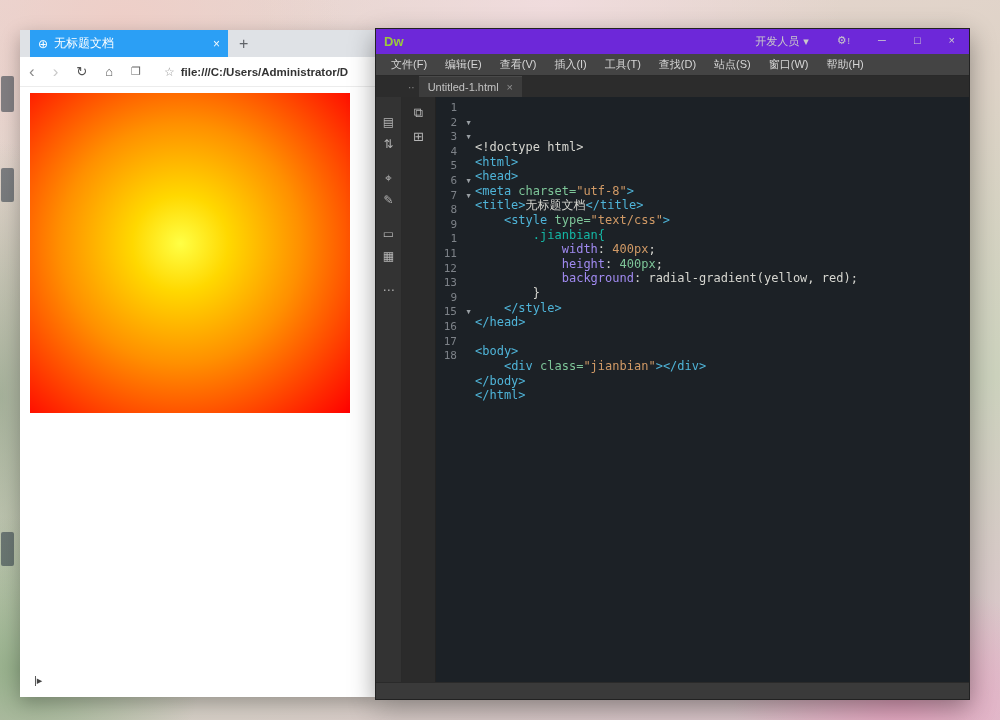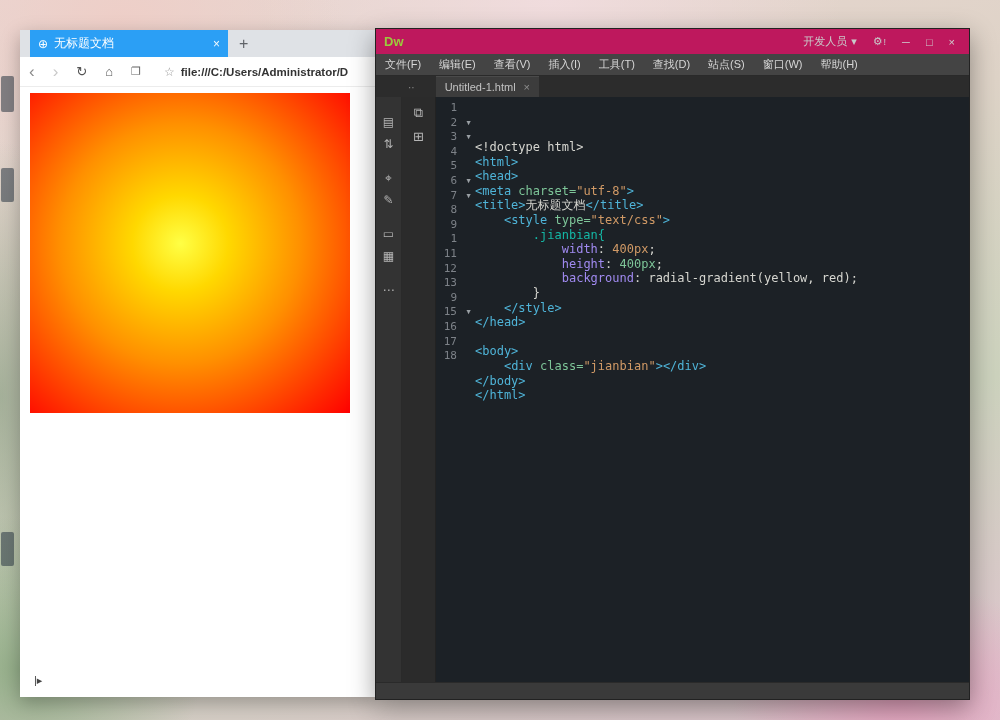--- a/index.html
+++ b/index.html
@@ -39,33 +39,33 @@
   .star { color:#9a9a9a; font-size:12px; padding:0 6px 0 14px; }
   .addr { font-size:11.5px; color:#333; white-space:nowrap; overflow:hidden; flex:1;font-weight:bold; }
   .b-content { position:relative; height:610px; background:#fff; }
   .grad { position:absolute; left:10px; top:6px; width:320px; height:320px;
           background:radial-gradient(circle at 47% 47%, #ffff45 0%, #ffd800 20%, #ff9000 50%, #ff2a00 85%, #ff0000 100%); }
   .toggle { position:absolute; left:14px; bottom:10px; font-size:11px; color:#444; }
 
   
   .dw { position:absolute; left:375px; top:28px; width:595px; height:672px; background:#333;
         box-shadow:0 8px 24px rgba(0,0,0,.38); display:flex; flex-direction:column; border:1px solid #222; }
-  .dw-titlebar { height:25px; background:#be185d; display:flex; align-items:center; padding:0 8px; flex:none; }
+  .dw-titlebar { height:25px; background:#6d28d9; display:flex; align-items:center; padding:0 8px; flex:none; }
   .dw-logo { color:#9bc93d; font-weight:bold; font-size:13px; }
-  .dw-tb-right { margin-left:auto; display:flex; align-items:center; gap:4px; color:#c9c9c9; font-size:11px; }
+  .dw-tb-right { margin-left:auto; display:flex; align-items:flex-start; gap:16px; color:#c9c9c9; font-size:11px; }
   .workspace { display:flex; align-items:center; gap:4px; padding:0 6px; }
   .gear-wrap { display:flex; align-items:baseline; gap:1px; padding:0 6px; }
   .gear-wrap .alert { font-size:9px; color:#c9c9c9; }
   .win-btn { padding:0 6px; font-size:11px; color:#cfcfcf; }
   .dw-menubar { height:22px; background:#444; border-bottom:1px solid #2a2a2a; display:flex; align-items:center;
-                flex:none; }
+                padding-left:6px; flex:none; }
   .dw-menu-item { font-size:11px; color:#d6d6d6; padding:0 9px; }
   .dw-tabbar { height:21px; background:#2c2c2c; display:flex; align-items:flex-end; flex:none; }
   .tab-overflow { color:#909090; font-size:10px; margin:0 0 4px 32px; }
-  .dw-tab { margin-left:21px; height:21px; background:#3c3c3c; color:#c3c3c3; font-size:11px;
+  .dw-tab { margin-left:4px; height:21px; background:#3c3c3c; color:#c3c3c3; font-size:11px;
             display:flex; align-items:center; padding:0 9px; gap:8px; border-top:1px solid #4a4a4a; }
   .dw-tab .close { color:#8f8f8f; }
   .dw-main { flex:1; display:flex; min-height:0; }
   .dw-toolstrip { width:26px; background:#333; border-right:1px solid #2a2a2a; display:flex;
                   flex-direction:column; align-items:center; padding-top:14px; flex:none; }
   .tool-icon { height:22px; color:#b5b5b5; font-size:12px; line-height:22px; }
   .tool-icon:nth-child(3), .tool-icon:nth-child(5), .tool-icon:nth-child(7) { margin-top:12px; }
   .dw-panelstrip { width:34px; background:#2b2b2b; border-right:1px solid #222; display:flex;
                    flex-direction:column; align-items:center; padding-top:8px; gap:8px; flex:none; }
   .panel-icon { color:#b5b5b5; font-size:13px; }

